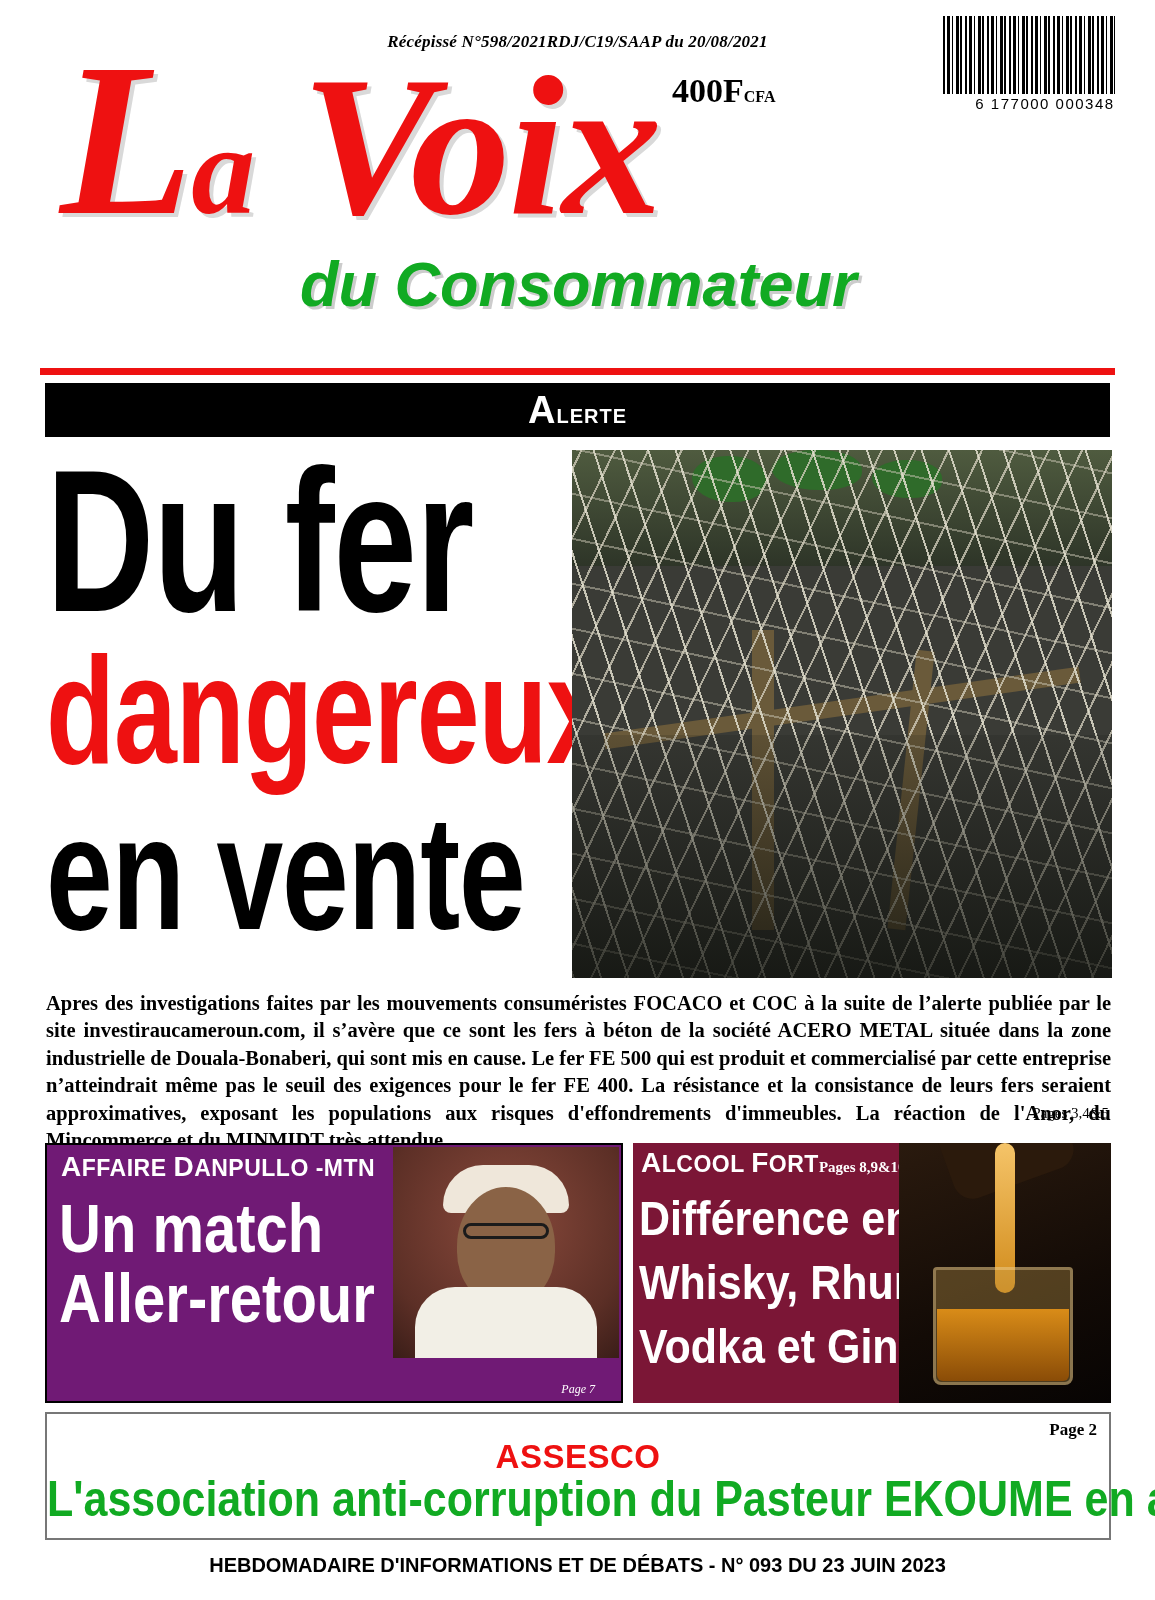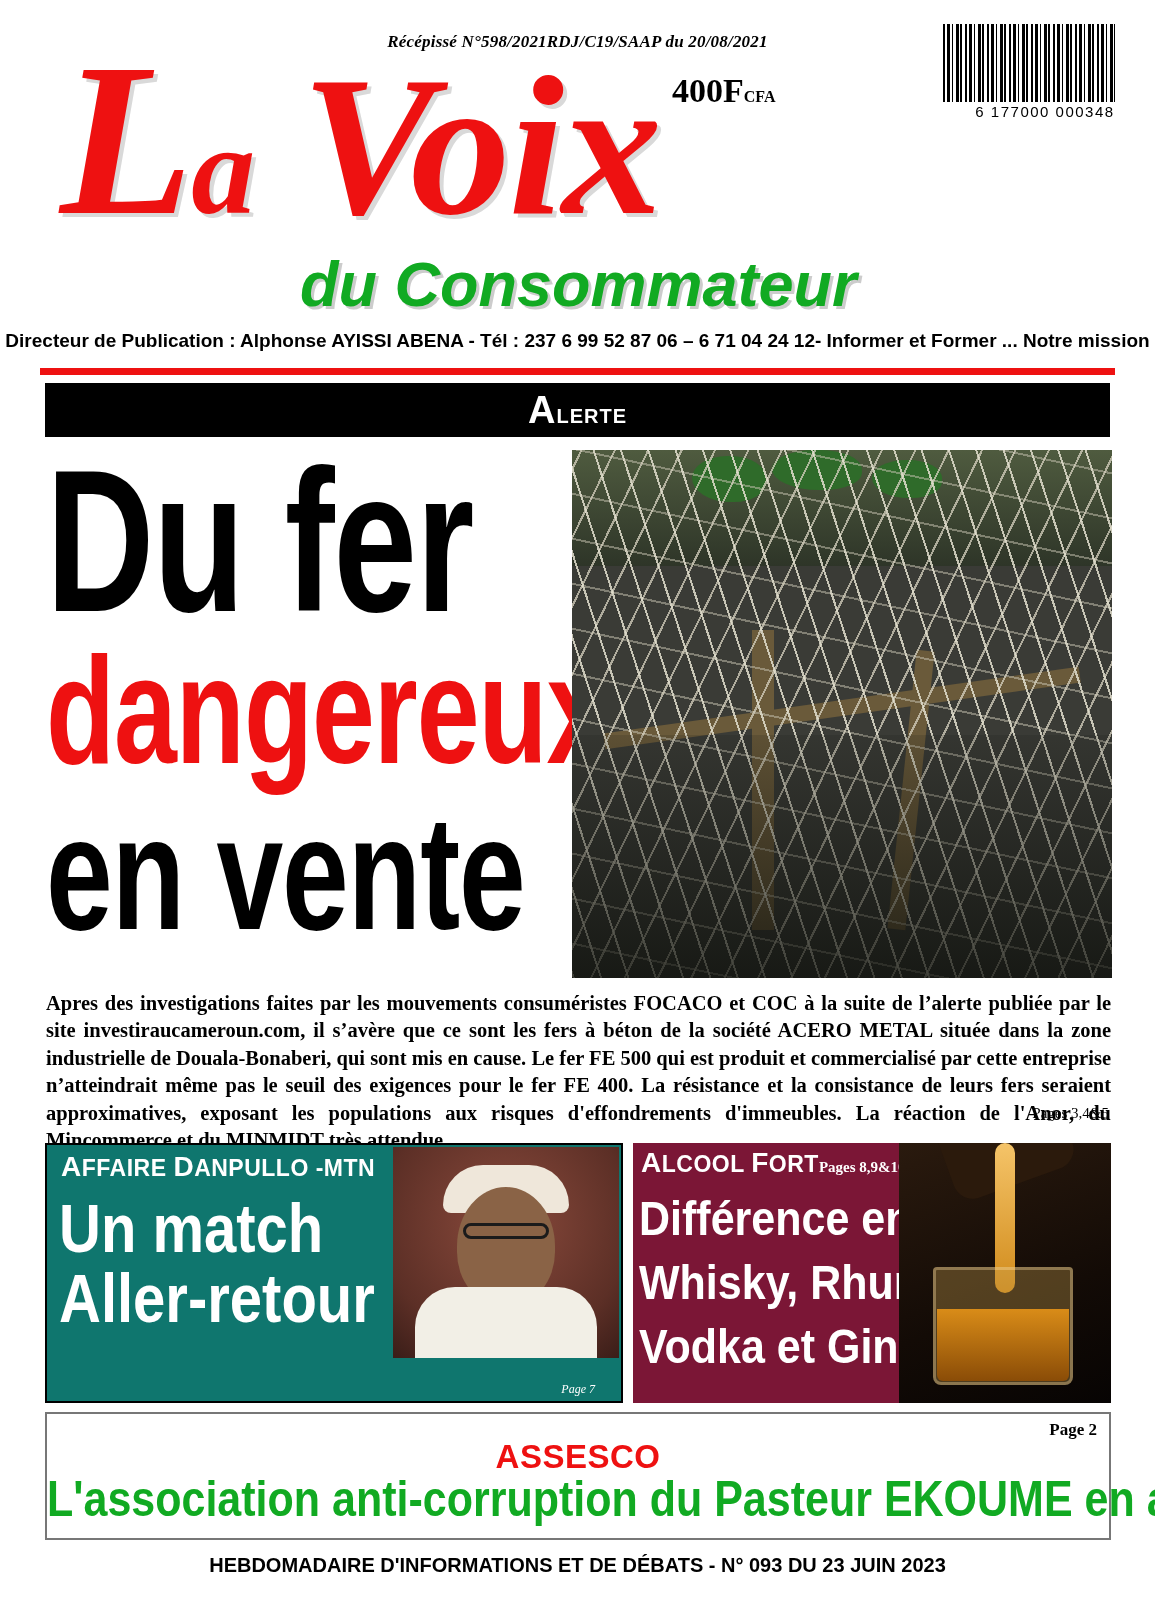--- a/index.html
+++ b/index.html
@@ -34,21 +34,21 @@
     font-family: "Liberation Serif", serif;
     font-weight: bold;
     font-size: 34px;
     color: #000;
   }
   .price .cfa { font-size: 16px; }
 
   
   .barcode-wrap {
     position: absolute;
-    right: 8px; top: 24px;
+    right: 8px; top: 16px;
     width: 204px;
   }
   .barcode {
     height: 78px;
     width: 172px;
     background:
       repeating-linear-gradient(90deg,
         #000 0px, #000 2px, #fff 2px, #fff 4px,
         #000 4px, #000 7px, #fff 7px, #fff 9px,
         #000 9px, #000 10px, #fff 10px, #fff 13px,
@@ -201,21 +201,21 @@
     font-weight: normal;
     font-size: 15px;
     color: #000;
   }
 
   
   .box-left {
     position: absolute;
     left: 45px; top: 1143px;
     width: 578px; height: 260px;
-    background: #0f766e;
+    background: #701a75;
     border: 2px solid #000;
   }
   .box-left .kicker {
     position: absolute; left: 14px; top: 6px;
     color: #fff;
     font-family: "Liberation Sans", sans-serif;
     font-weight: bold;
     font-size: 28px;
     letter-spacing: 0.5px;
     white-space: nowrap;
@@ -371,21 +371,20 @@
     <div class="barcode-digits">6 177000 000348</div>
   </div>
 
   <div class="logo-line">
     <div class="logo-main">
       <span class="big">L</span><span class="sm">a</span> <span>Voix</span>
     </div>
   </div>
   <div class="logo-sub">du Consommateur</div>
 
-  <div class="director">Directeur de Publication : Alphonse AYISSI ABENA - Tél : 237 6 99 52 87 06 – 6 71 04 24 12- Informer et Former ... Notre mission</div>
   <div class="red-rule"></div>
 </div>
 
 <div class="alerte">
   <span>A</span><span class="smallcaps">LERTE</span>
 </div>
 
 <div class="headline">
   <div class="hl-line hl1">Du fer</div>
   <div class="hl-line hl2">dangereux</div>

